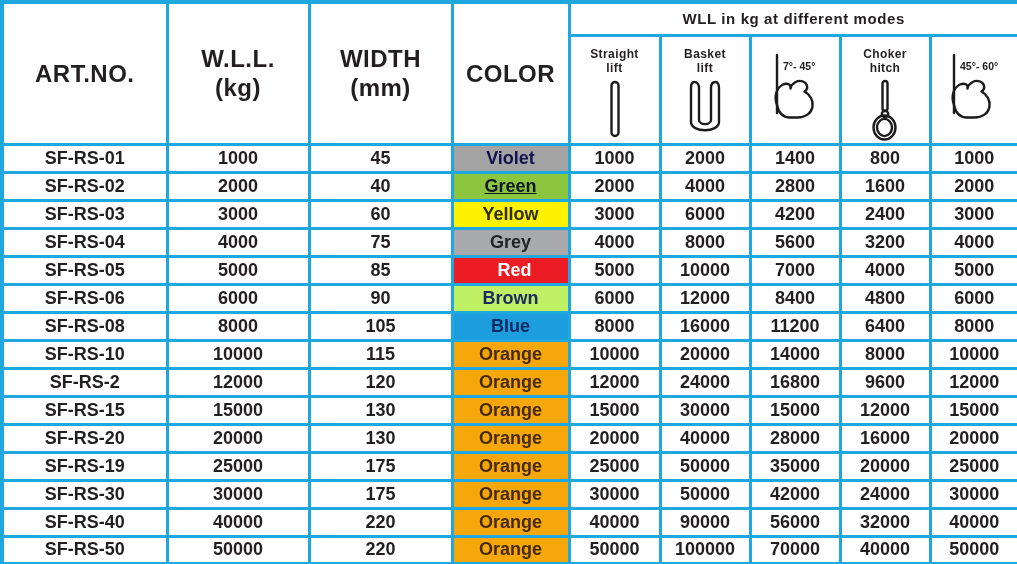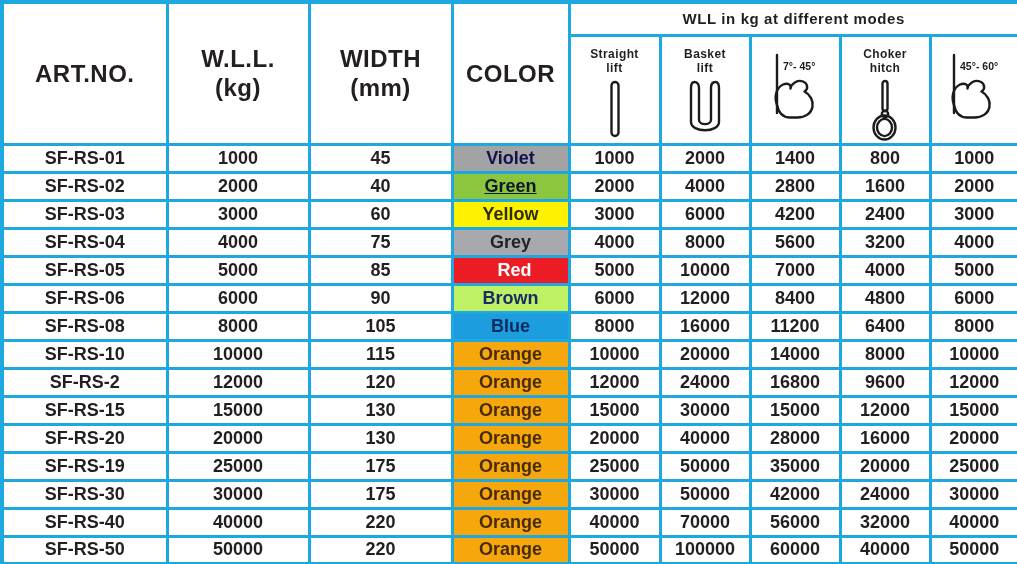--- a/index.html
+++ b/index.html
@@ -301,30 +301,30 @@
         <td>42000</td>
         <td>24000</td>
         <td>30000</td>
       </tr>
       <tr>
         <td>SF-RS-40</td>
         <td>40000</td>
         <td>220</td>
         <td style="background: rgb(245, 167, 11); color: rgb(71, 43, 6);">Orange</td>
         <td>40000</td>
-        <td>70000</td>
+        <td>90000</td>
         <td>56000</td>
         <td>32000</td>
         <td>40000</td>
       </tr>
       <tr>
         <td>SF-RS-50</td>
         <td>50000</td>
         <td>220</td>
         <td style="background: rgb(245, 167, 11); color: rgb(71, 43, 6);">Orange</td>
         <td>50000</td>
         <td>100000</td>
-        <td>60000</td>
+        <td>70000</td>
         <td>40000</td>
         <td>50000</td>
       </tr>
     </tbody>
 </table>
 
 </body></html>

